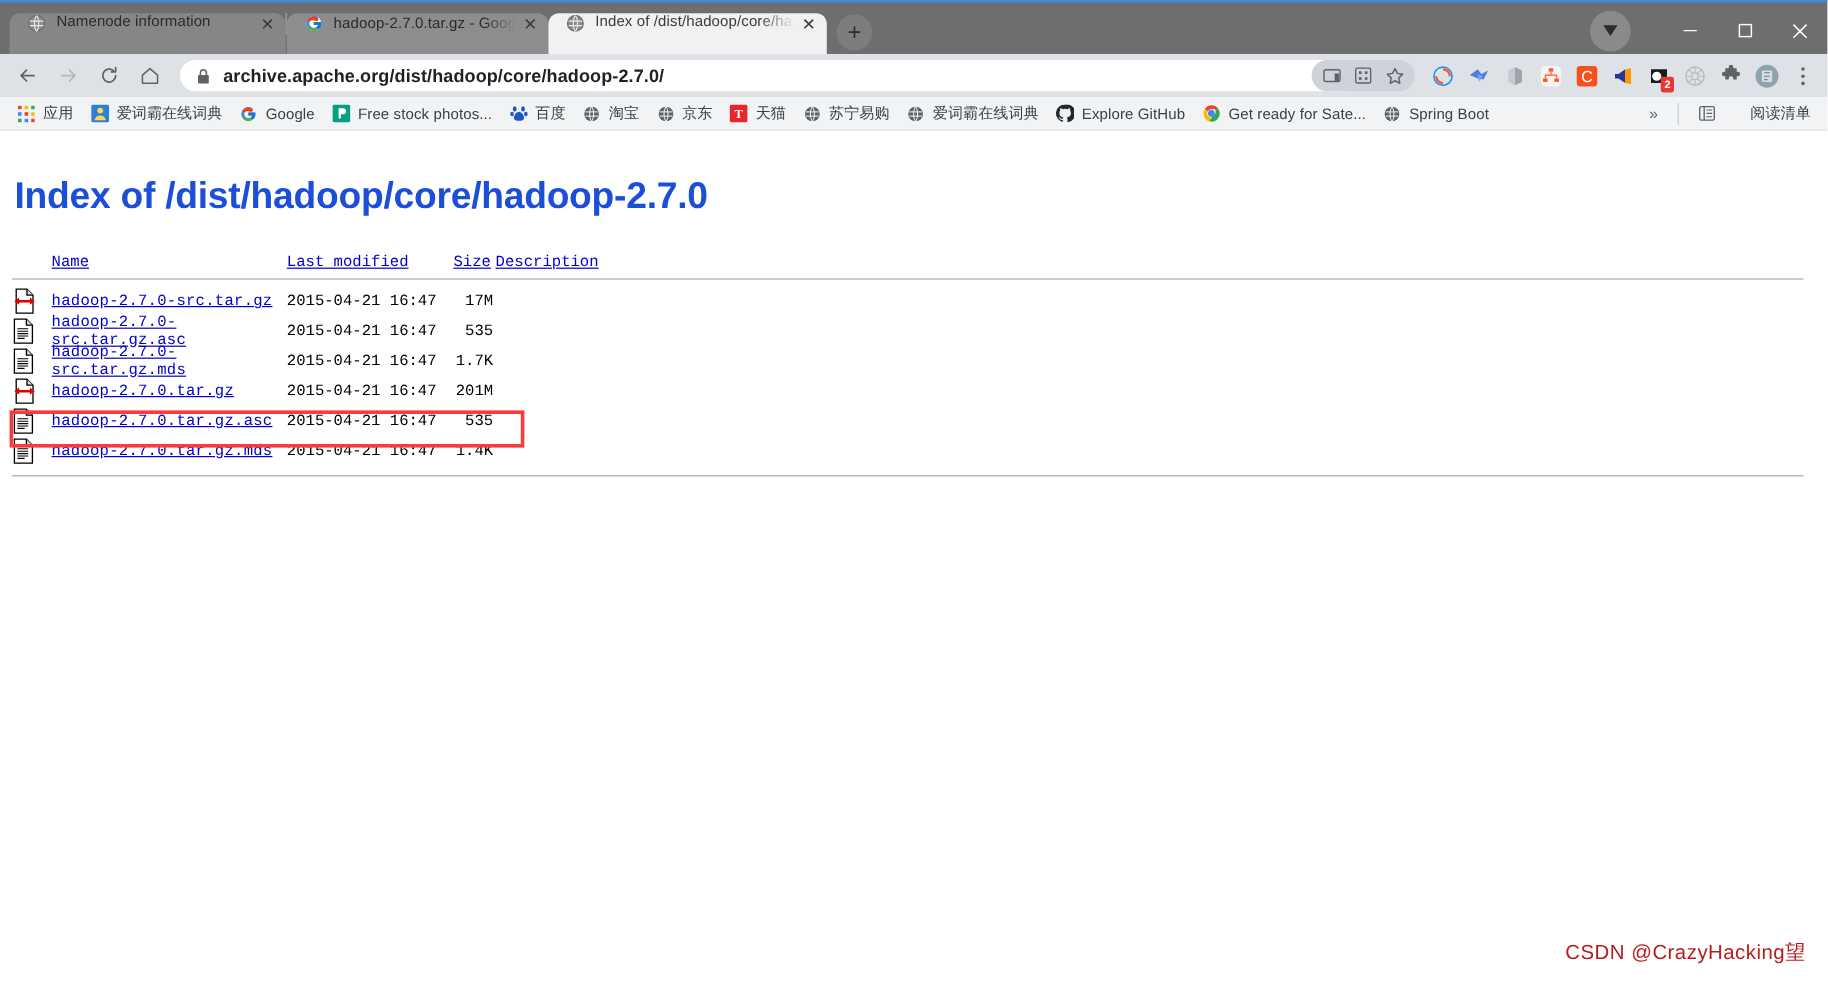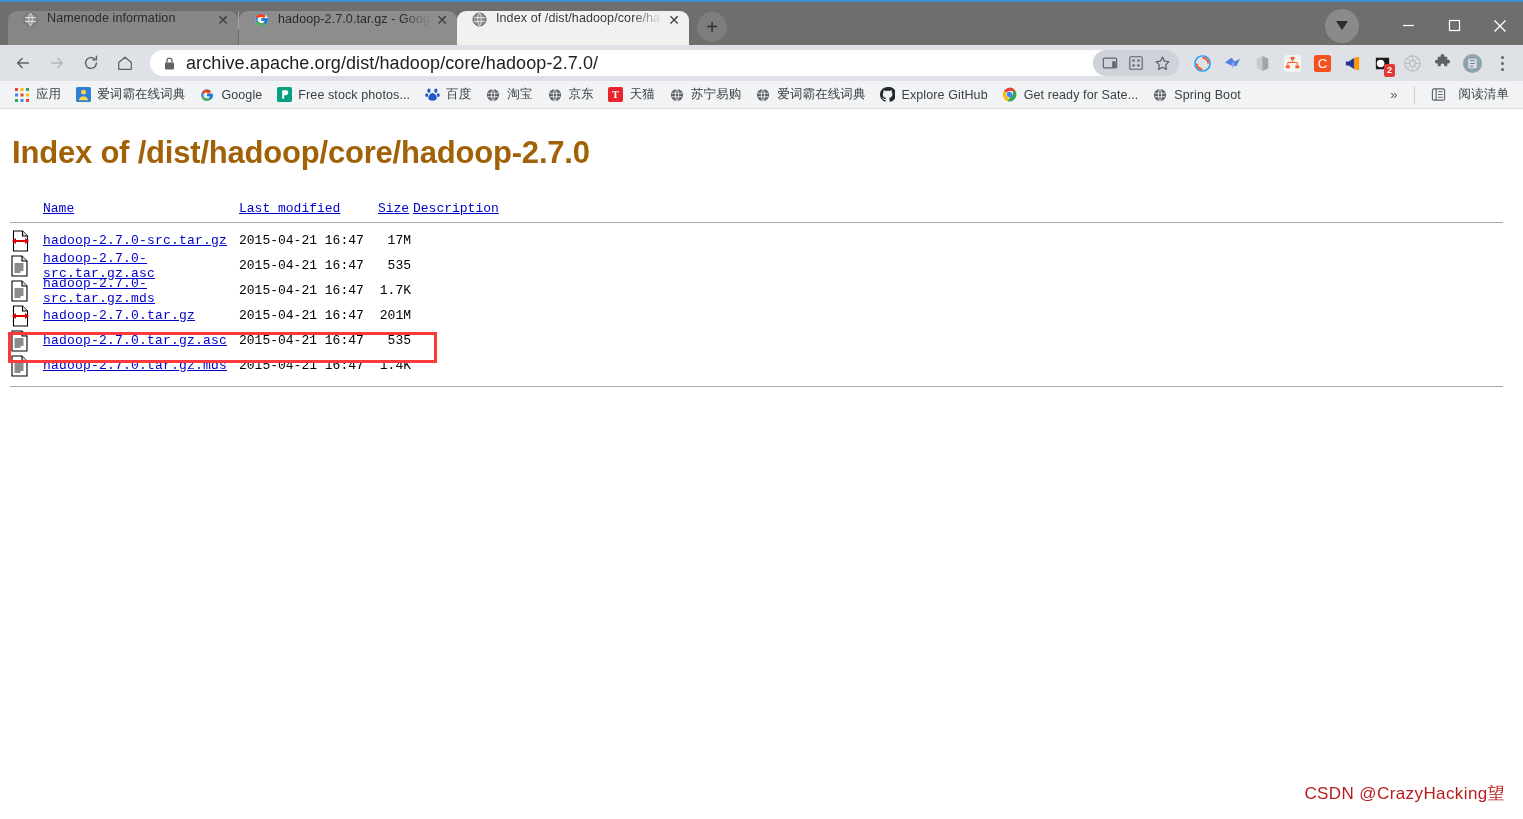--- a/index.html
+++ b/index.html
@@ -143,25 +143,26 @@
     padding: 0 12px;
     margin: 0 8px 0 6px;
     min-width: 0;
   }
   .lock-icon {
     width: 14px; flex: 0 0 14px;
     margin-right: 10px;
     display: flex; align-items: center; justify-content: center;
   }
   .omnibox-url {
-    font-size: 18px;
+    font-size: 15px;
     color: #202124;
     white-space: nowrap;
     overflow: hidden;
     letter-spacing: .1px;
+    font-weight: bold;
   }
   .omni-actions {
     display: flex; align-items: center;
     background: #cfd3d9;
     border-radius: 13px;
     height: 26px;
     padding: 0 4px;
     margin-left: -48px;
     margin-right: 8px;
   }
@@ -235,38 +236,38 @@
   }
   .bm-overflow {
     margin-left: auto;
     display: flex;
     align-items: center;
     gap: 10px;
   }
   .bm-chevrons { color: #5f6368; font-size: 13px; padding: 0 6px; }
   .bm-divider { width: 1px; height: 18px; background: #c9ccd0; }
   .reading-list {
-    display: flex; align-items: center; gap: 6px;
+    display: flex; align-items: center; gap: 22px;
     padding: 0 6px;
   }
 
   
   .page {
     flex: 1;
     background: #ffffff;
     position: relative;
     overflow: hidden;
     padding: 0 10px;
   }
   .page-title {
     font-family: "Liberation Sans", sans-serif;
     font-size: 31px;
     font-weight: bold;
-    color: #a16207;
-    margin-top: 26px;
+    color: #1d4ed8;
+    margin-top: 36px;
     margin-left: 2px;
     letter-spacing: -0.2px;
   }
   .idx-table {
     margin-top: 26px;
     font-family: "Liberation Mono", "DejaVu Sans Mono", monospace;
     font-size: 13px;
     color: #000000;
     position: relative;
   }

